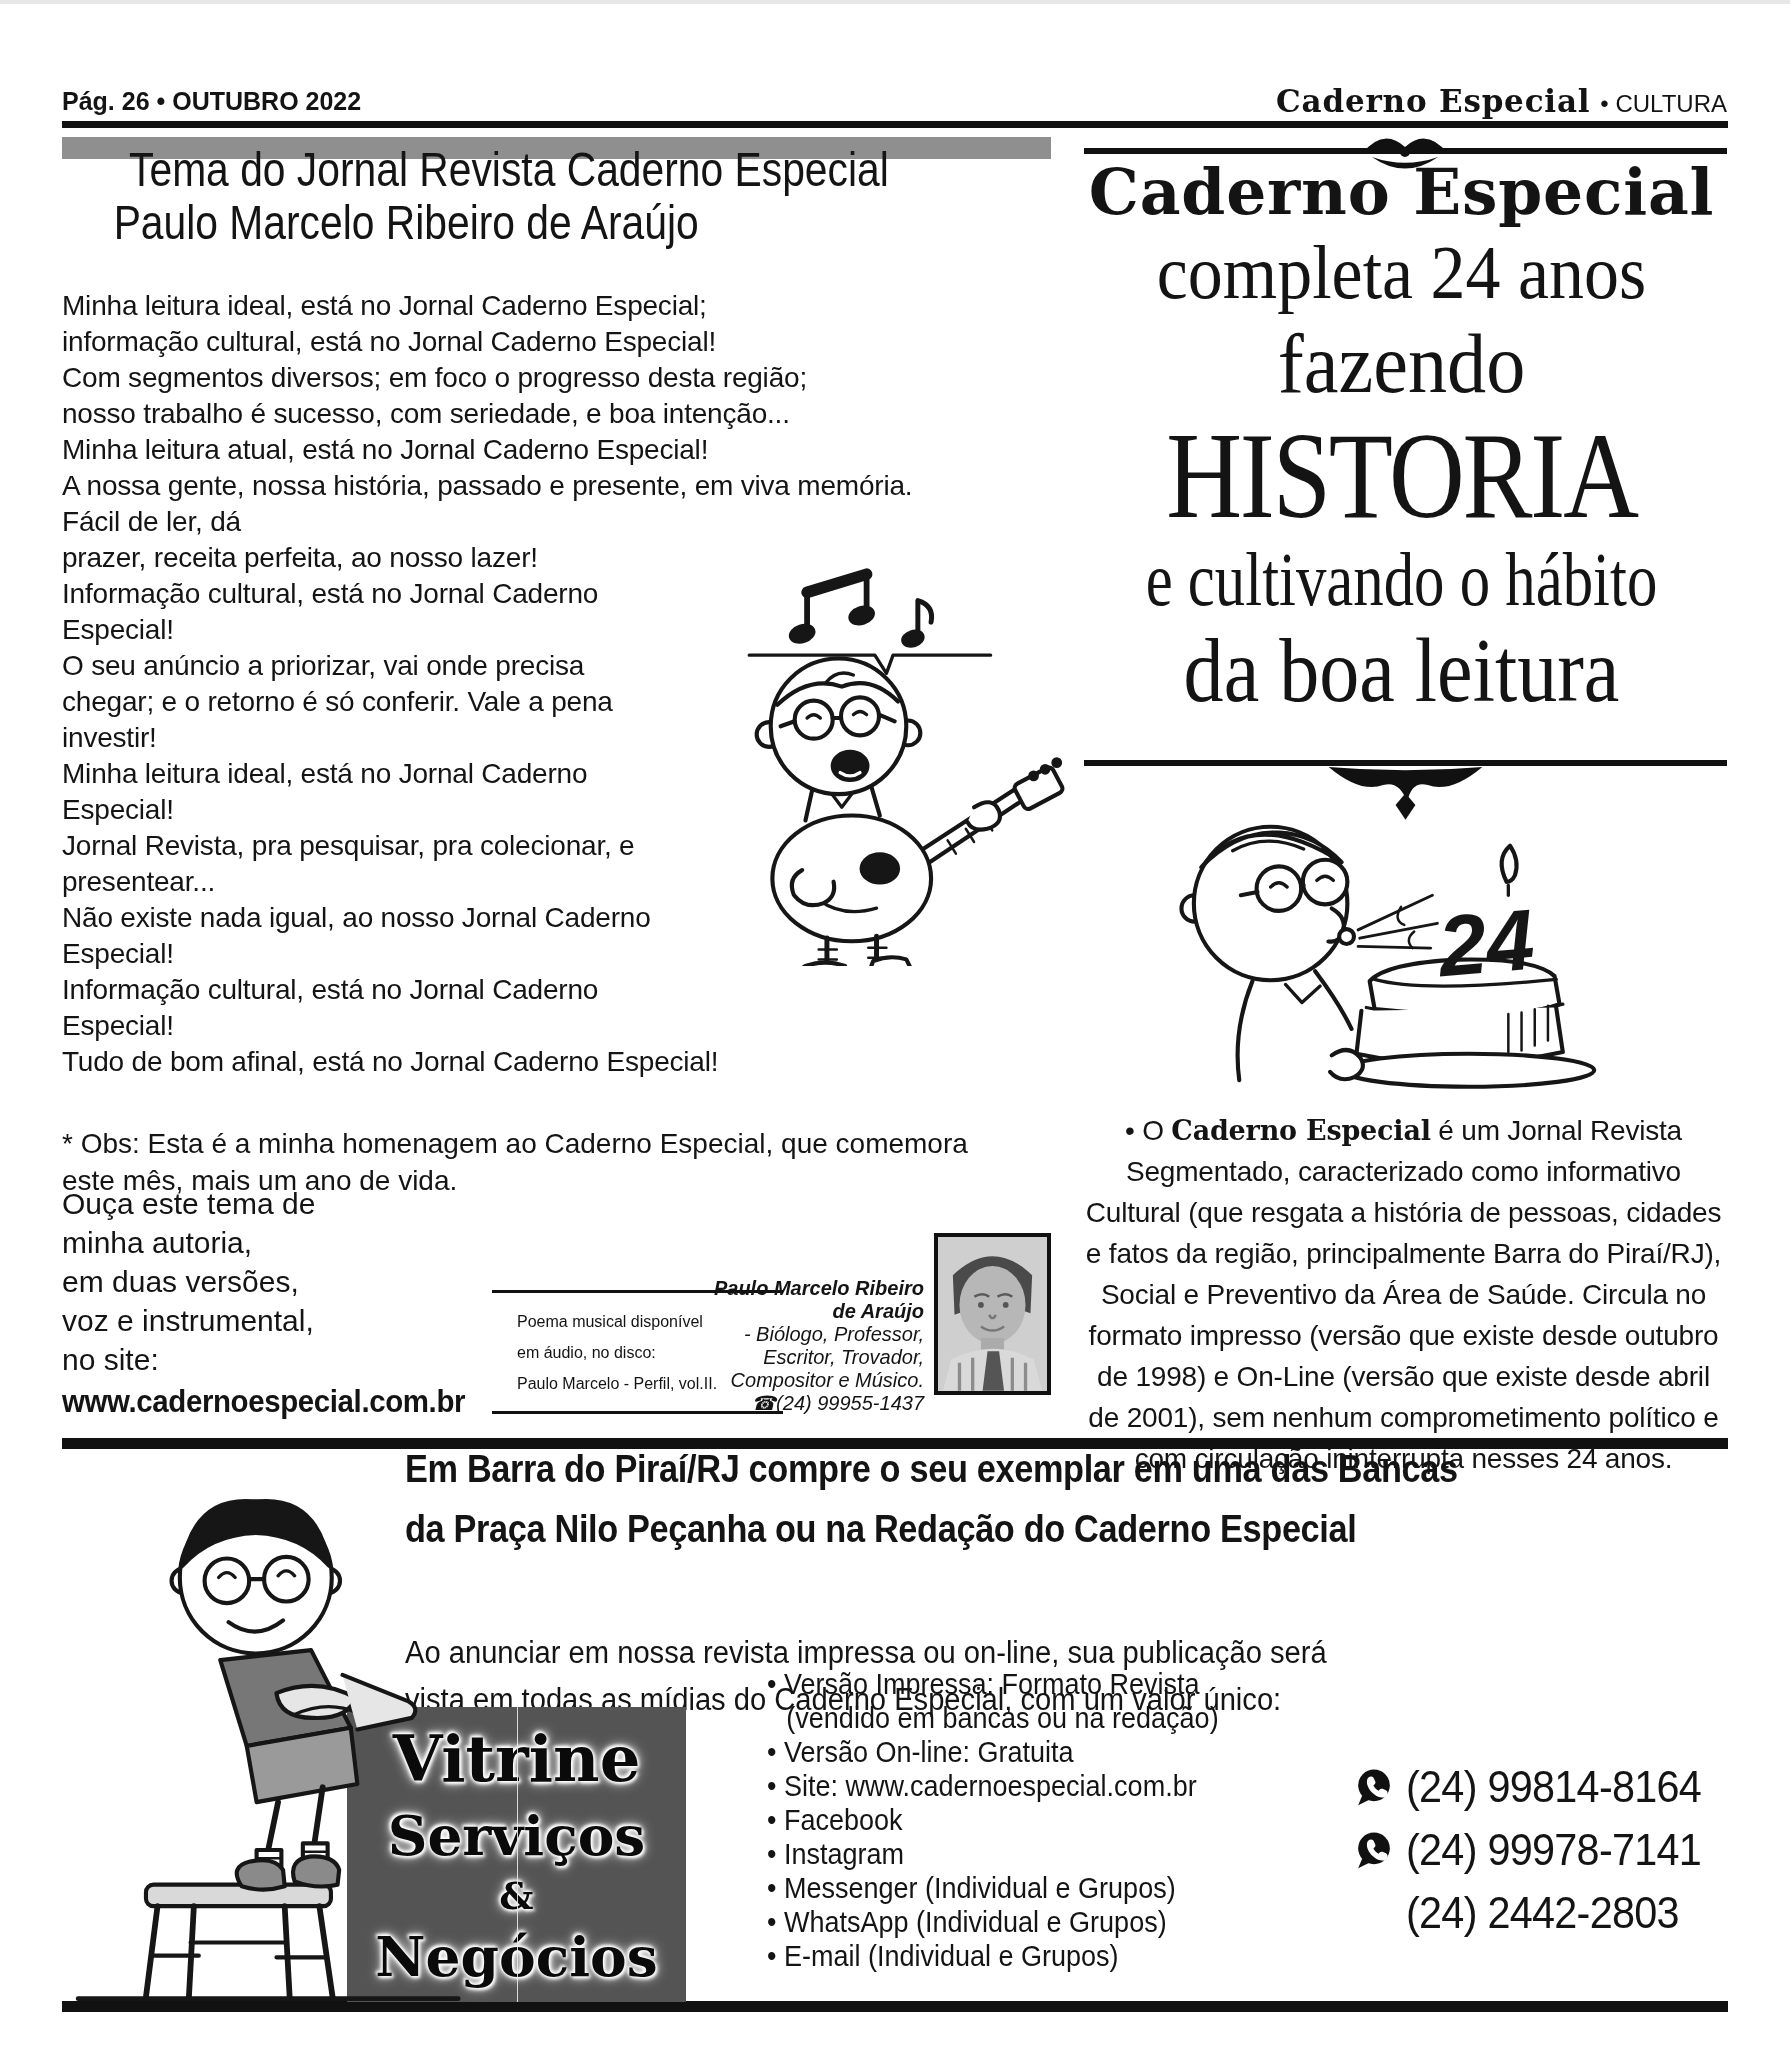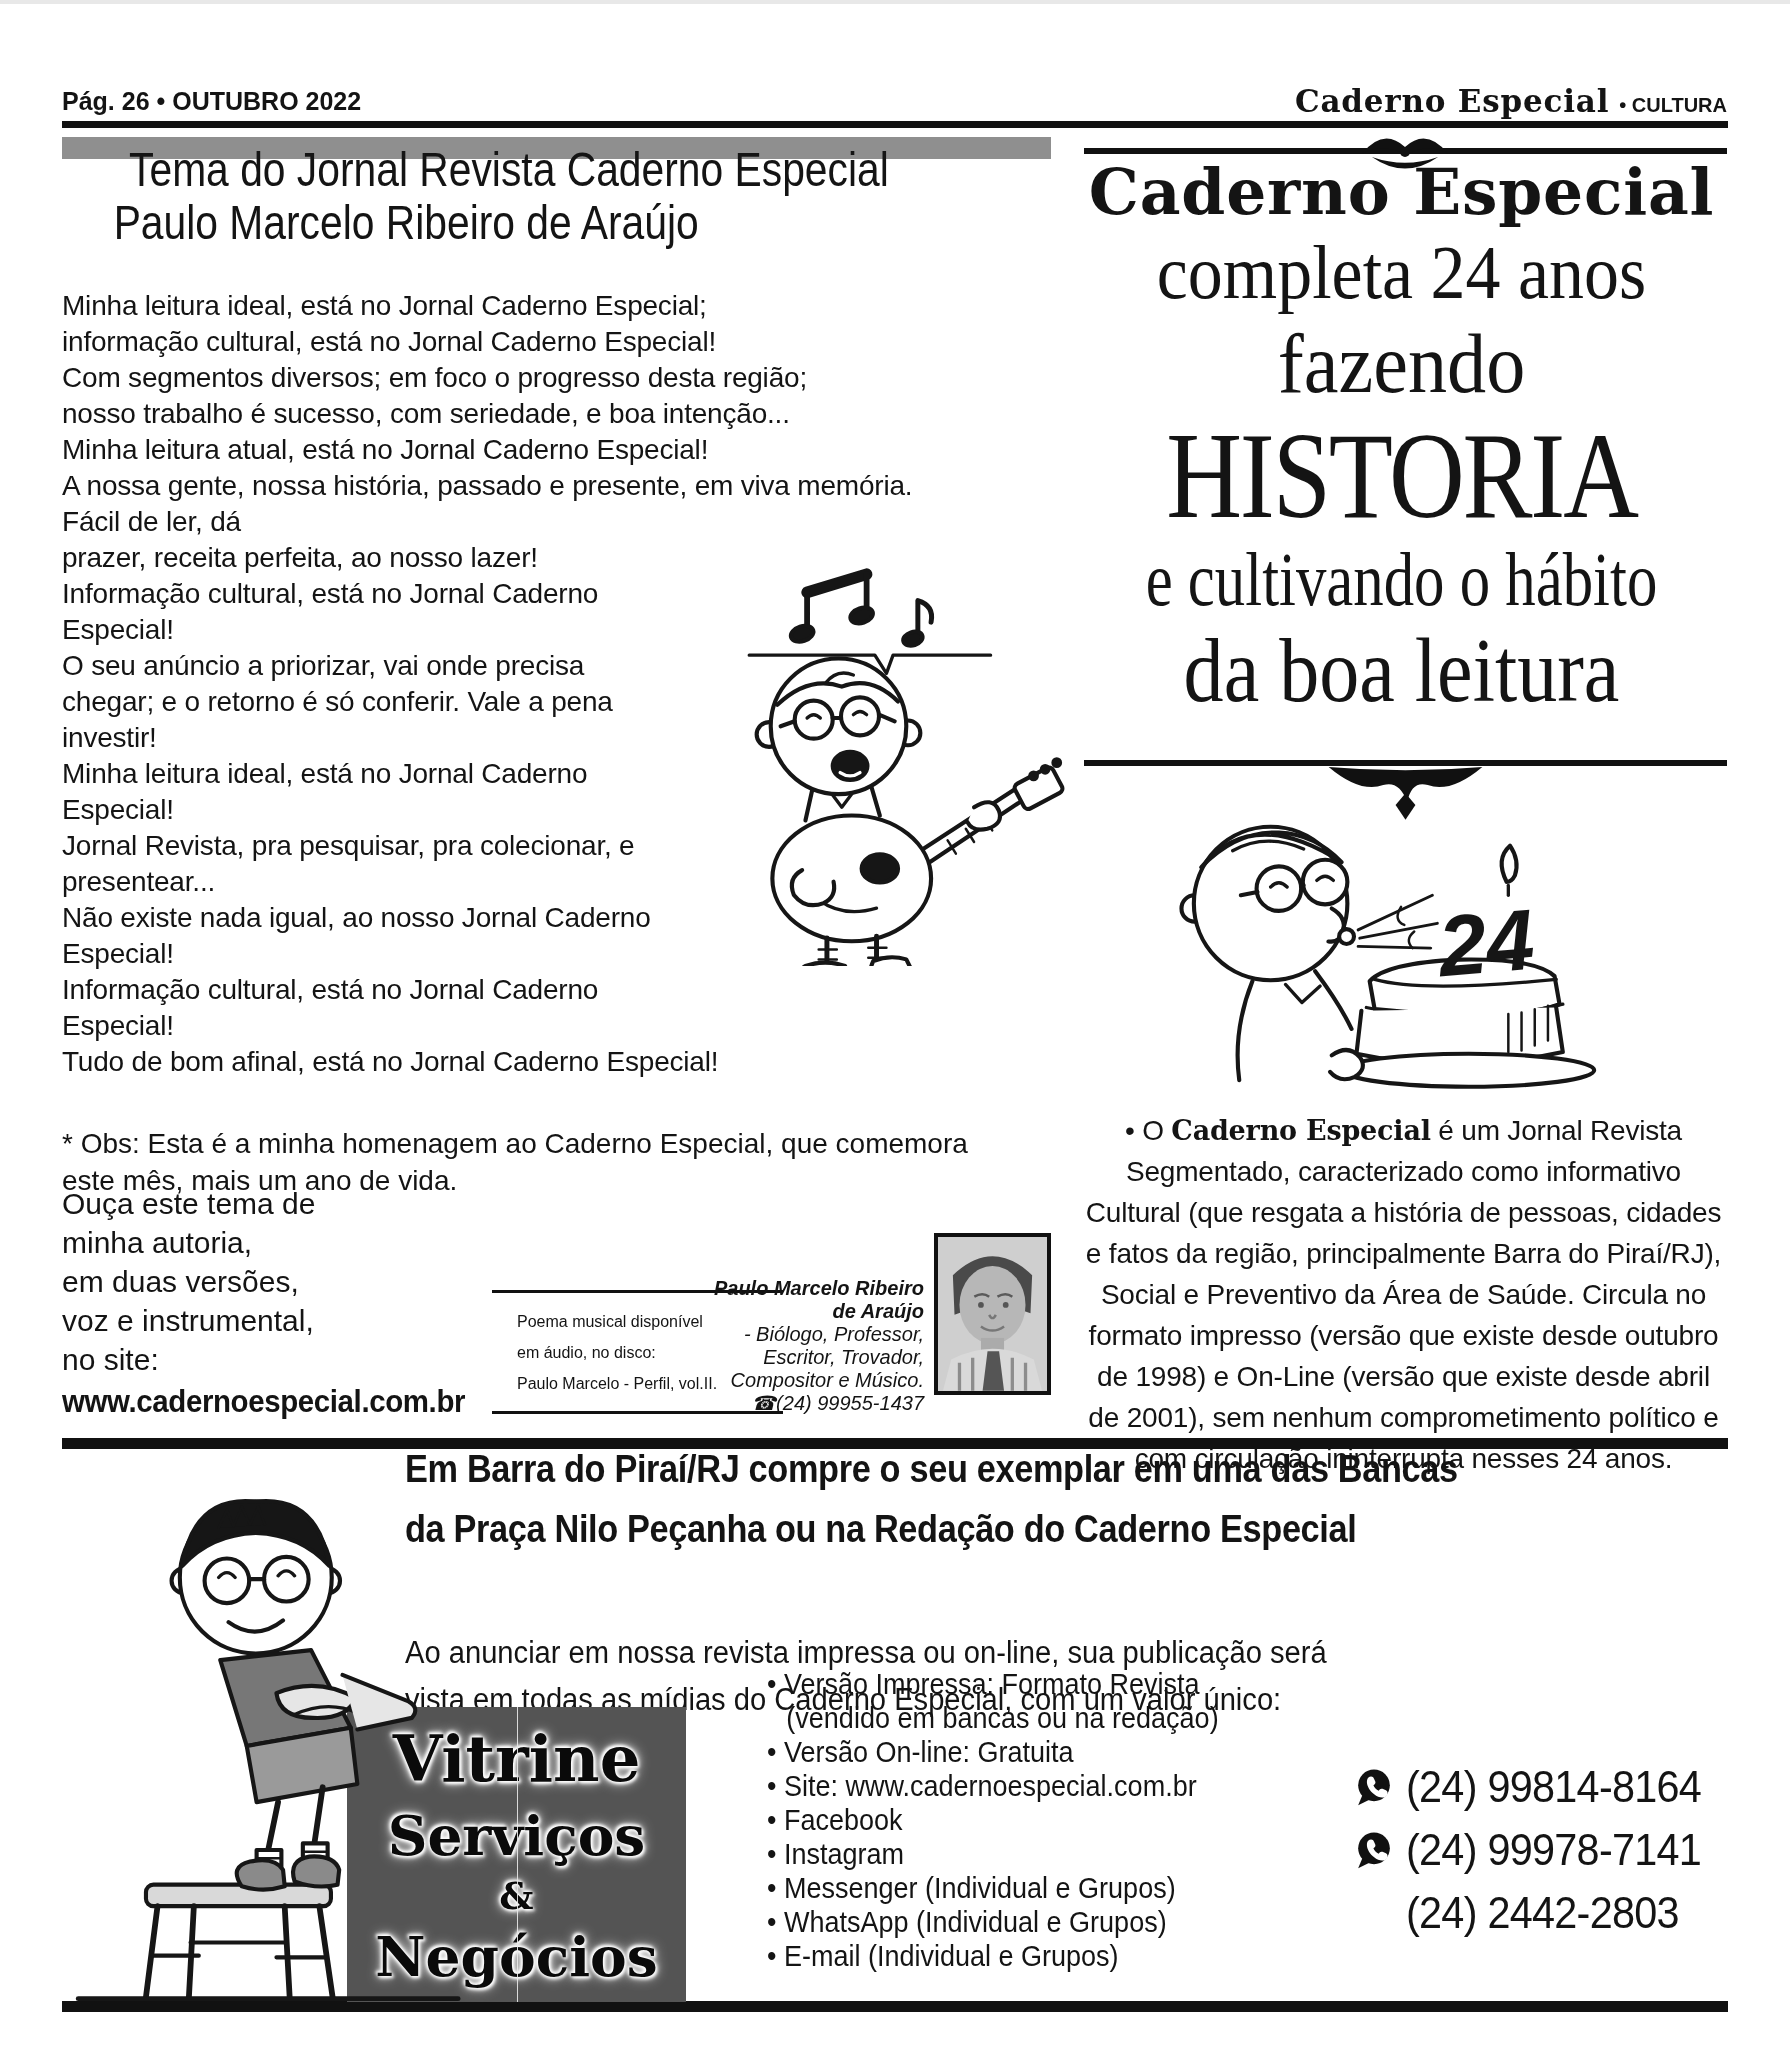--- a/index.html
+++ b/index.html
@@ -4,21 +4,21 @@
 <style>
   html,body{margin:0;padding:0;background:#e8e8e8}
   .page{position:relative;width:1790px;height:2064px;background:#fff;color:#141414;
         font-family:"Liberation Sans",sans-serif;overflow:hidden;margin:4px auto}
   .abs{position:absolute}
 
   
   .hdr-left{left:62px;top:83px;font-size:25px;font-weight:bold;letter-spacing:0}
   .hdr-right{right:63px;top:79px;display:flex;align-items:baseline;gap:10px}
   .hdr-brand{font-family:"DejaVu Serif",serif;font-weight:bold;font-size:31px;letter-spacing:0.8px}
-  .hdr-section{font-weight:bold;font-size:20px}
+  .hdr-section{font-weight:normal;font-size:24px}
   .rule-top{left:62px;width:1666px;top:117px;height:7.4px;background:#111}
   .gray-bar{left:62px;top:133px;width:989px;height:22px;background:#8f8f8f}
   .deco-rule-t{left:1084px;top:144px;width:643px;height:5.8px;background:#111}
   .orn-top{left:1357px;top:118px}
 
   
   .art-title{left:62px;top:139px;width:951px;text-align:left;font-size:48px;line-height:53px}
   .art-title .tl{display:inline-block;transform:scaleX(.85);transform-origin:center;white-space:nowrap}
   .poem{left:62px;top:284px;font-size:28px;line-height:36px;letter-spacing:-0.2px}
   .guitar{left:726px;top:509px}

